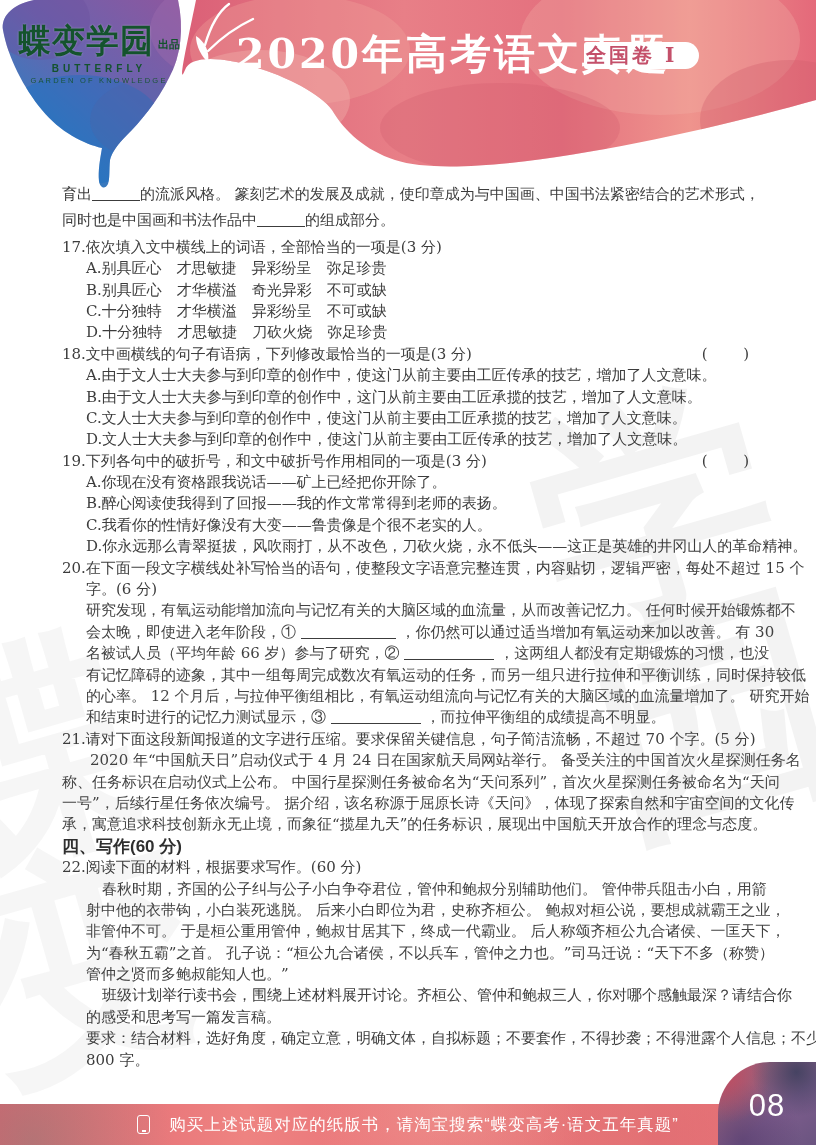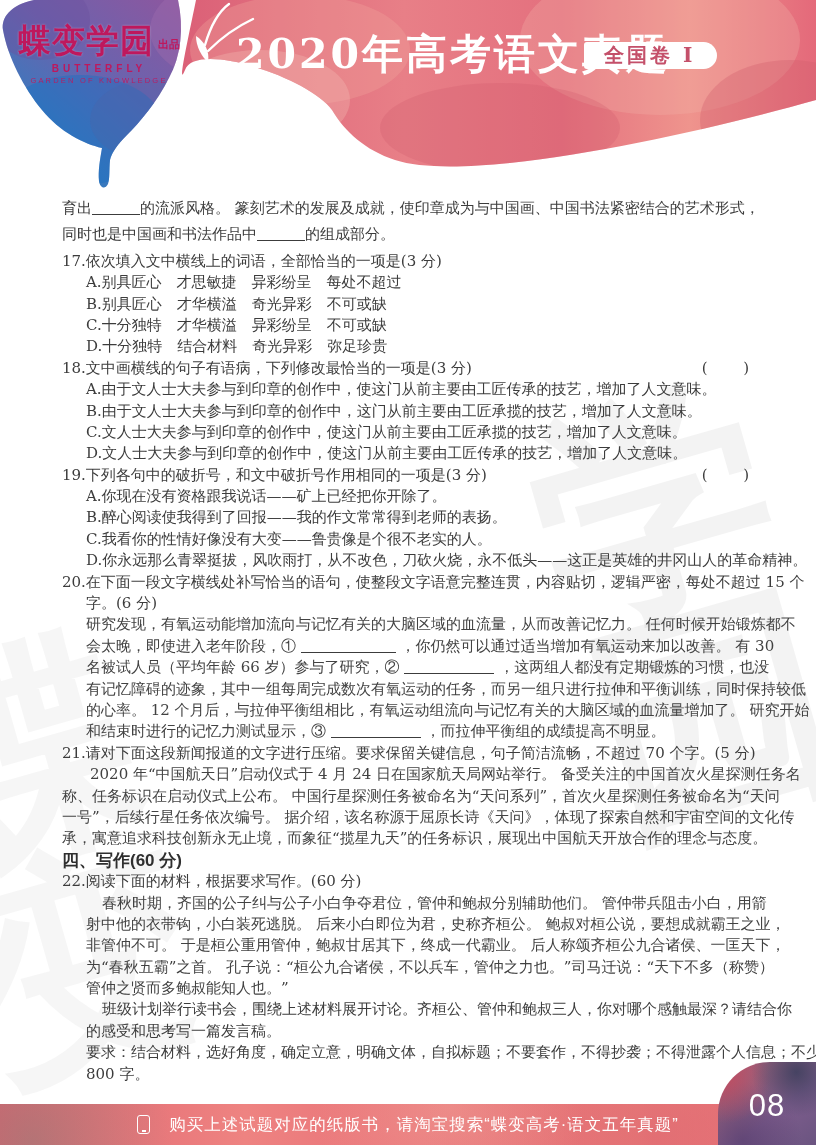--- a/index.html
+++ b/index.html
@@ -4,47 +4,47 @@
 <style>
   html,body{margin:0;padding:0;}
   body{
     width:816px;height:1145px;position:relative;overflow:hidden;background:#ffffff;
     font-family:"DejaVu Serif","Liberation Serif",serif;
     color:#3c3c3c;
   }
   
   .header-svg{position:absolute;top:0;left:0;z-index:1;display:block;}
   .logo-text{
-    position:absolute;left:14px;top:24px;width:170px;z-index:3;color:#be185d;text-align:center;
+    position:absolute;left:14px;top:24px;width:170px;z-index:3;color:#14532d;text-align:center;
   }
   .logo-main{display:flex;justify-content:center;align-items:flex-start;}
   .brand-name{font-size:33px;font-weight:bold;letter-spacing:1px;line-height:1;text-shadow:0 0 2px rgba(255,255,255,.4);}
   .brand-suffix{display:flex;flex-direction:column;font-size:11px;line-height:1.15;margin-left:4px;margin-top:15px;font-weight:bold;}
   .brand-en1{font-family:"Liberation Sans",sans-serif;font-weight:bold;font-size:10px;letter-spacing:4px;margin-top:6px;}
   .brand-en2{font-family:"Liberation Sans",sans-serif;font-size:7.5px;letter-spacing:2.2px;opacity:.92;margin-top:2px;}
   .page-title{
     position:absolute;left:236px;top:27px;z-index:3;color:#ffffff;
     font-size:41px;font-weight:bold;letter-spacing:3px;white-space:nowrap;
   }
   .volume-badge{
     position:absolute;left:584px;top:42px;z-index:3;height:27px;line-height:27px;
-    background:#ffffff;border-radius:3px 14px 14px 3px;padding:0 22px 0 20px;
+    background:#ffffff;border-radius:3px 14px 14px 3px;padding:0 22px 0 2px;
     color:#c4506a;font-size:20px;font-weight:bold;letter-spacing:3px;white-space:nowrap;
   }
   
   .wm{
     position:absolute;z-index:0;font-weight:bold;color:rgba(90,90,90,0.07);
     font-size:235px;line-height:.92;width:250px;transform:rotate(-16deg);
     pointer-events:none;user-select:none;
   }
   .wm-right{left:565px;top:390px;}
   .wm-left{left:-70px;top:640px;color:rgba(90,90,90,0.055);}
   
   .content{
-    position:absolute;left:62px;top:198px;width:692px;z-index:2;
+    position:absolute;left:62px;top:184px;width:692px;z-index:2;
     font-size:15px;
   }
   .line{position:relative;height:21.4px;line-height:21.4px;white-space:pre;}
   .mb27{margin-bottom:5px;}
   .pad24{padding-left:24px;}
   .pad28{padding-left:28px;}
   .pad40{padding-left:40px;}
   .kai{color:#424242;}
   .section{
     font-family:"Liberation Sans","DejaVu Sans",sans-serif;
@@ -153,24 +153,24 @@
 <div class="page-title">2020年高考语文真题</div>
 <div class="volume-badge">全国卷 Ⅰ</div>
 
 <div class="wm wm-right">学园</div>
 <div class="wm wm-left">蝶变</div>
 
 <div class="content">
     <div class="line mb27"><span>育出</span><span class="blank" style="width: 48px;"></span><span>的流派风格。 篆刻艺术的发展及成就，使印章成为与中国画、中国书法紧密结合的艺术形式，</span></div>
     <div class="line mb27"><span>同时也是中国画和书法作品中</span><span class="blank" style="width: 48px;"></span><span>的组成部分。</span></div>
     <div class="line stem"><span>17.依次填入文中横线上的词语，全部恰当的一项是(3 分)</span></div>
-    <div class="line pad24"><span>A.别具匠心　才思敏捷　异彩纷呈　每处不超过</span></div>
+    <div class="line pad24"><span>A.别具匠心　才思敏捷　异彩纷呈　弥足珍贵</span></div>
     <div class="line pad24"><span>B.别具匠心　才华横溢　奇光异彩　不可或缺</span></div>
     <div class="line pad24"><span>C.十分独特　才华横溢　异彩纷呈　不可或缺</span></div>
-    <div class="line pad24"><span>D.十分独特　结合材料　奇光异彩　弥足珍贵</span></div>
+    <div class="line pad24"><span>D.十分独特　才思敏捷　刀砍火烧　弥足珍贵</span></div>
     <div class="line stem"><span>18.文中画横线的句子有语病，下列修改最恰当的一项是(3 分)</span><span class="bracket">(      )</span></div>
     <div class="line pad24"><span>A.由于文人士大夫参与到印章的创作中，使这门从前主要由工匠传承的技艺，增加了人文意味。</span></div>
     <div class="line pad24"><span>B.由于文人士大夫参与到印章的创作中，这门从前主要由工匠承揽的技艺，增加了人文意味。</span></div>
     <div class="line pad24"><span>C.文人士大夫参与到印章的创作中，使这门从前主要由工匠承揽的技艺，增加了人文意味。</span></div>
     <div class="line pad24"><span>D.文人士大夫参与到印章的创作中，使这门从前主要由工匠传承的技艺，增加了人文意味。</span></div>
     <div class="line stem"><span>19.下列各句中的破折号，和文中破折号作用相同的一项是(3 分)</span><span class="bracket">(      )</span></div>
     <div class="line pad24"><span>A.你现在没有资格跟我说话——矿上已经把你开除了。</span></div>
     <div class="line pad24"><span>B.醉心阅读使我得到了回报——我的作文常常得到老师的表扬。</span></div>
     <div class="line pad24"><span>C.我看你的性情好像没有大变——鲁贵像是个很不老实的人。</span></div>
     <div class="line pad24"><span>D.你永远那么青翠挺拔，风吹雨打，从不改色，刀砍火烧，永不低头——这正是英雄的井冈山人的革命精神。</span></div>

